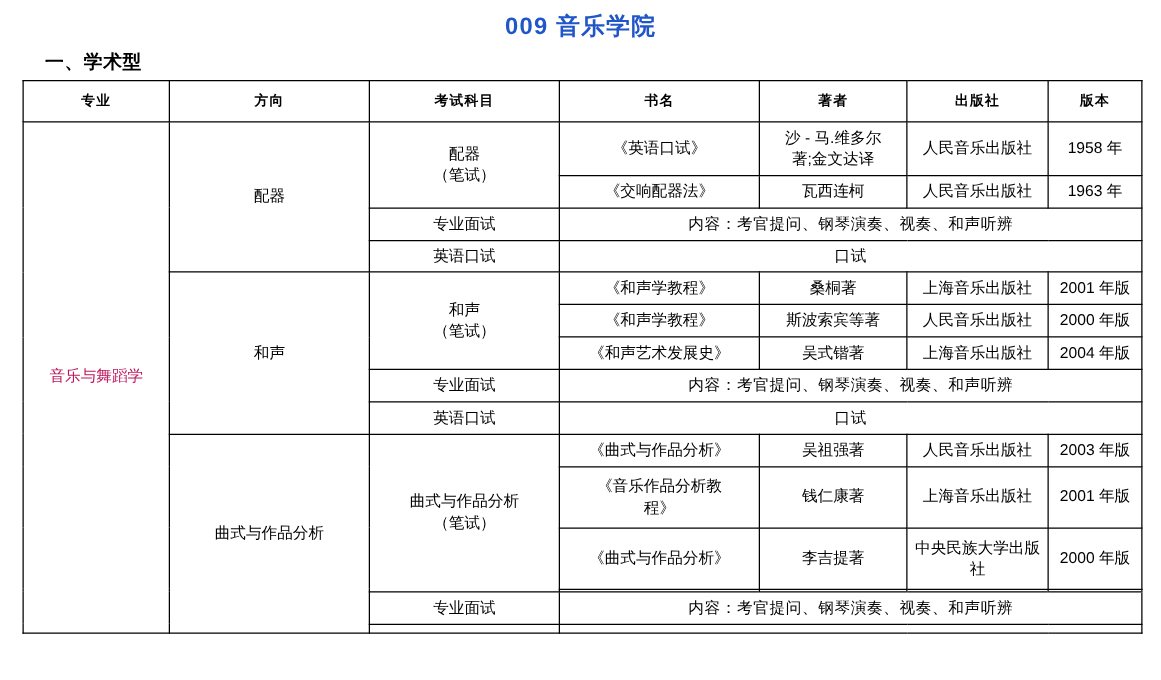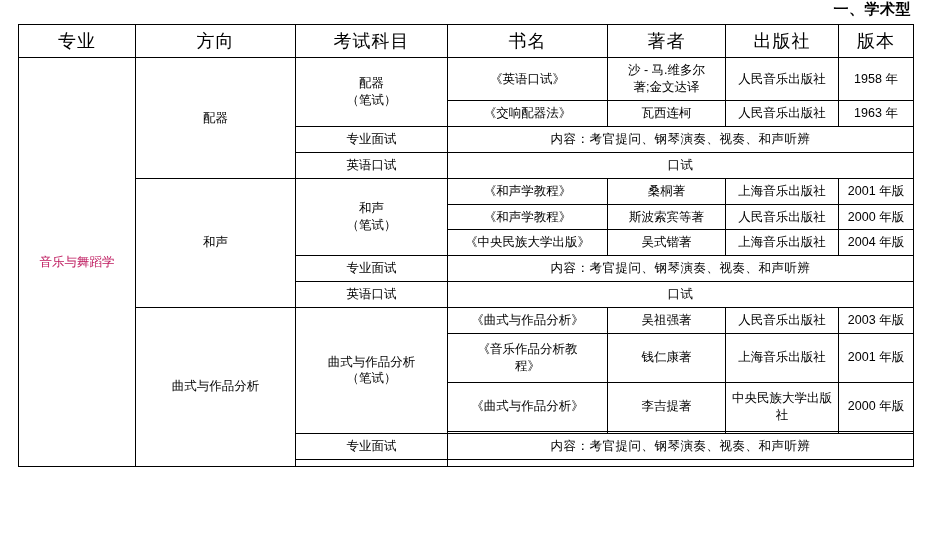--- a/index.html
+++ b/index.html
@@ -28,40 +28,39 @@
     font-weight: bold;
     letter-spacing: 1px;
     margin: 8px 0 6px 0;
     font-family: "Liberation Sans", "DejaVu Sans", sans-serif;
   }
   .section-heading {
     font-size: 15px;
     font-weight: bold;
     margin: 0 0 5px 18px;
     letter-spacing: 0.5px;
-    text-align: right;
   }
   table.main {
     border-collapse: collapse;
     width: 895px;
     margin: 0 auto;
     table-layout: fixed;
   }
   table.main td, table.main th {
     border: 1px solid #000000;
     font-size: 12.5px;
     text-align: center;
     vertical-align: middle;
     padding: 4px 2px;
     line-height: 1.35;
     font-weight: normal;
   }
   table.main th {
-    font-weight: normal;
-    font-size: 18px;
+    font-weight: bold;
+    font-size: 11px;
     height: 24px;
     letter-spacing: 1px;
   }
   .major-cell {
     color: #be185d;
     font-size: 12px;
   }
   .wide-note {
     letter-spacing: 0.5px;
   }
@@ -74,20 +73,21 @@
   col.c4 { width: 160px; }
   col.c5 { width: 118px; }
   col.c6 { width: 113px; }
   col.c7 { width: 75px; }
 </style>
 </head>
 <body>
 
 <div class="page">
 
+  <div class="doc-title">009 音乐学院</div>
 
   <div class="section-heading">一、学术型</div>
 
   <table class="main">
     <colgroup>
       <col class="c1">
         <col class="c2">
         <col class="c3">
         <col class="c4">
         <col class="c5">
@@ -148,21 +148,21 @@
         <td>上海音乐出版社</td>
         <td>2001 年版</td>
       </tr>
       <tr>
         <td>《和声学教程》</td>
         <td>斯波索宾等著</td>
         <td>人民音乐出版社</td>
         <td>2000 年版</td>
       </tr>
       <tr>
-        <td>《中央民族大学出版》</td>
+        <td>《和声艺术发展史》</td>
         <td>吴式锴著</td>
         <td>上海音乐出版社</td>
         <td>2004 年版</td>
       </tr>
       <tr>
         <td>专业面试</td>
         <td colspan="4" class="wide-note">内容：考官提问、钢琴演奏、视奏、和声听辨</td>
       </tr>
       <tr>
         <td>英语口试</td>

